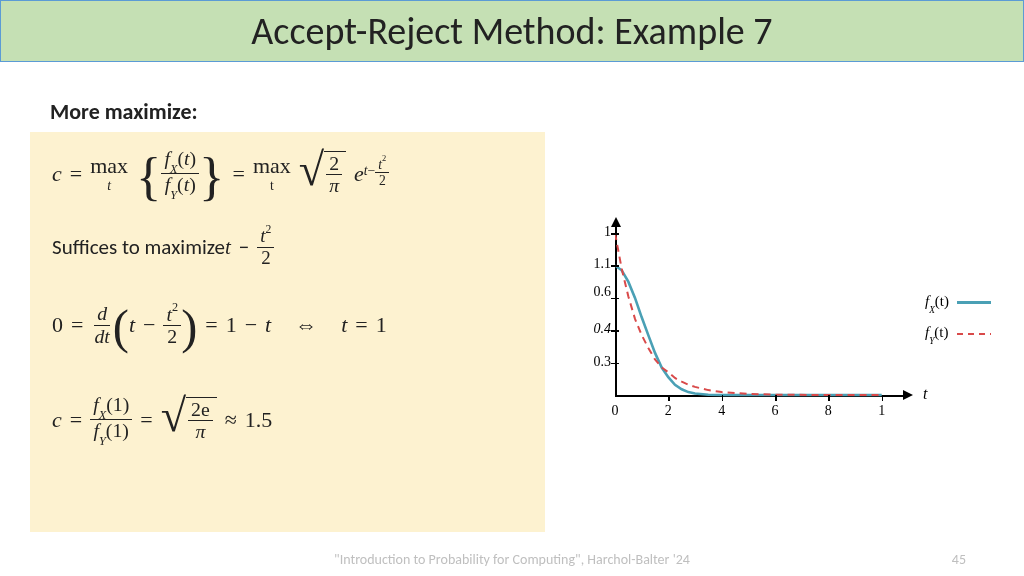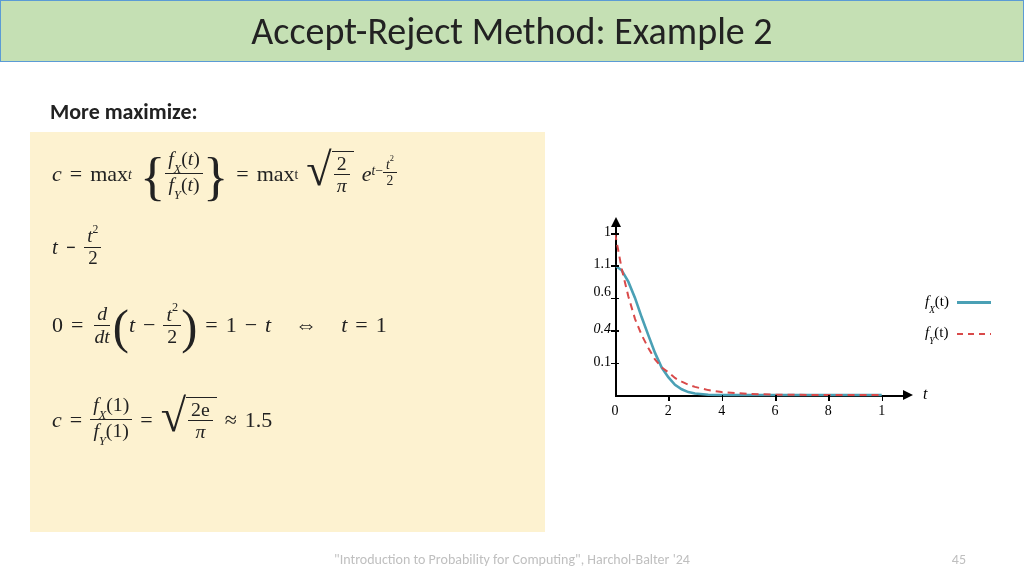--- a/index.html
+++ b/index.html
@@ -60,21 +60,21 @@
     flex-direction: column;
     align-items: center;
     vertical-align: middle;
     font-size: 0.9em;
   }
   .frac .num { border-bottom: 1.3px solid #222; padding: 0 3px; line-height: 1.1; }
   .frac .den { padding: 0 3px; line-height: 1.1; }
   .sub { font-size: 0.62em; vertical-align: sub; position: relative; top: 3px; }
   .subscript-under {
     display: inline-flex;
-    flex-direction: row;
+    flex-direction: column;
     align-items: center;
     line-height: 1;
   }
   .subscript-under .top { }
   .subscript-under .bot { font-size: 0.62em; margin-top: 2px; }
   .brace-l, .brace-r { font-size: 2.4em; line-height: 0; position: relative; top: 2px; }
   .sqrt {
     display: inline-flex;
     align-items: stretch;
   }
@@ -150,21 +150,21 @@
     right: 58px;
     font-size: 14px;
     color: #bfbfbf;
   }
   .it { font-style: italic; }
 </style>
 </head>
 <body>
 
 <div class="title-bar">
-  <span>Accept-Reject Method: Example 2</span>
+  <span>Accept-Reject Method: Example 7</span>
 </div>
 
 <div class="subheading">More maximize:</div>
 
 <div class="math-box">
 
   <div class="math-line l1">
     <span class="it">c</span>
     <span class="gap"></span>
       <span>=</span>
@@ -199,20 +199,21 @@
       </span>
     <span class="gap"></span>
     <span class="it">e</span>
       <span class="sup"><span class="it">t</span><span>−</span><span class="frac" style="font-size:1em;">
           <span class="num"><span class="it">t</span><span class="sup">2</span></span>
           <span class="den">2</span>
         </span></span>
   </div>
 
   <div class="math-line l2">
+    <span>Suffices to maximize </span>
     <span class="mathbit">t</span>
     <span class="gap"></span>
       <span>−</span>
       <span class="gap"></span>
     <span class="frac" style="font-family:'Cambria Math','Times New Roman',serif;">
       <span class="num"><span class="it">t</span><span class="sup">2</span></span>
       <span class="den">2</span>
     </span>
   </div>
 
@@ -287,21 +288,21 @@
   <div class="axes">
     <div class="yaxis"></div>
     <div class="arrow-y"></div>
     <div class="xaxis"></div>
     <div class="arrow-x"></div>
     <svg class="curves" width="300" height="190">
         <path d="M0.0 40.5 L6.7 45.3 L13.3 56.7 L20.0 72.9 L26.7 92.3 L33.3 110.1 L40.0 127.9 L46.7 142.5 L53.3 152.2 L60.0 159.8 L66.7 164.3 L73.3 167.1 L80.0 168.5 L93.3 169.7 L106.7 170.0 L133.3 170.0 L160.0 170.0 L213.3 170.0 L266.7 170.0 " fill="none" stroke="#4aa0b5" stroke-width="2.6"></path>
         <path d="M0.0 8.1 L6.7 43.7 L13.3 71.2 L20.0 93.9 L26.7 110.1 L33.3 123.0 L40.0 134.4 L46.7 142.5 L53.3 147.3 L60.0 153.0 L66.7 156.7 L73.3 159.6 L80.0 161.9 L93.3 165.1 L106.7 167.1 L133.3 168.9 L160.0 169.7 L213.3 170.0 L266.7 170.0 " fill="none" stroke="#d94a4a" stroke-width="2" stroke-dasharray="7 5"></path>
       </svg>
     <div class="axis-label-t">t</div>
-  <div class="ytick" style="top: 128.619px;">0.1</div>
+  <div class="ytick" style="top: 128.619px;">0.3</div>
       <div class="ytick-mark" style="top: 137.619px;"></div>
       <div class="ytick" style="top: 96.2381px; font-style: italic;">0.4</div>
       <div class="ytick-mark" style="top: 105.238px;"></div>
       <div class="ytick" style="top: 59px;">0.6</div>
       <div class="ytick-mark" style="top: 72.8571px;"></div>
       <div class="ytick" style="top: 31.4762px;">1.1</div>
       <div class="ytick-mark" style="top: 40.4762px;"></div>
       <div class="ytick" style="top: -0.904762px;">1</div>
       <div class="ytick-mark" style="top: 8.09524px;"></div>
       <div class="xtick" style="left: 0px;">0</div>

